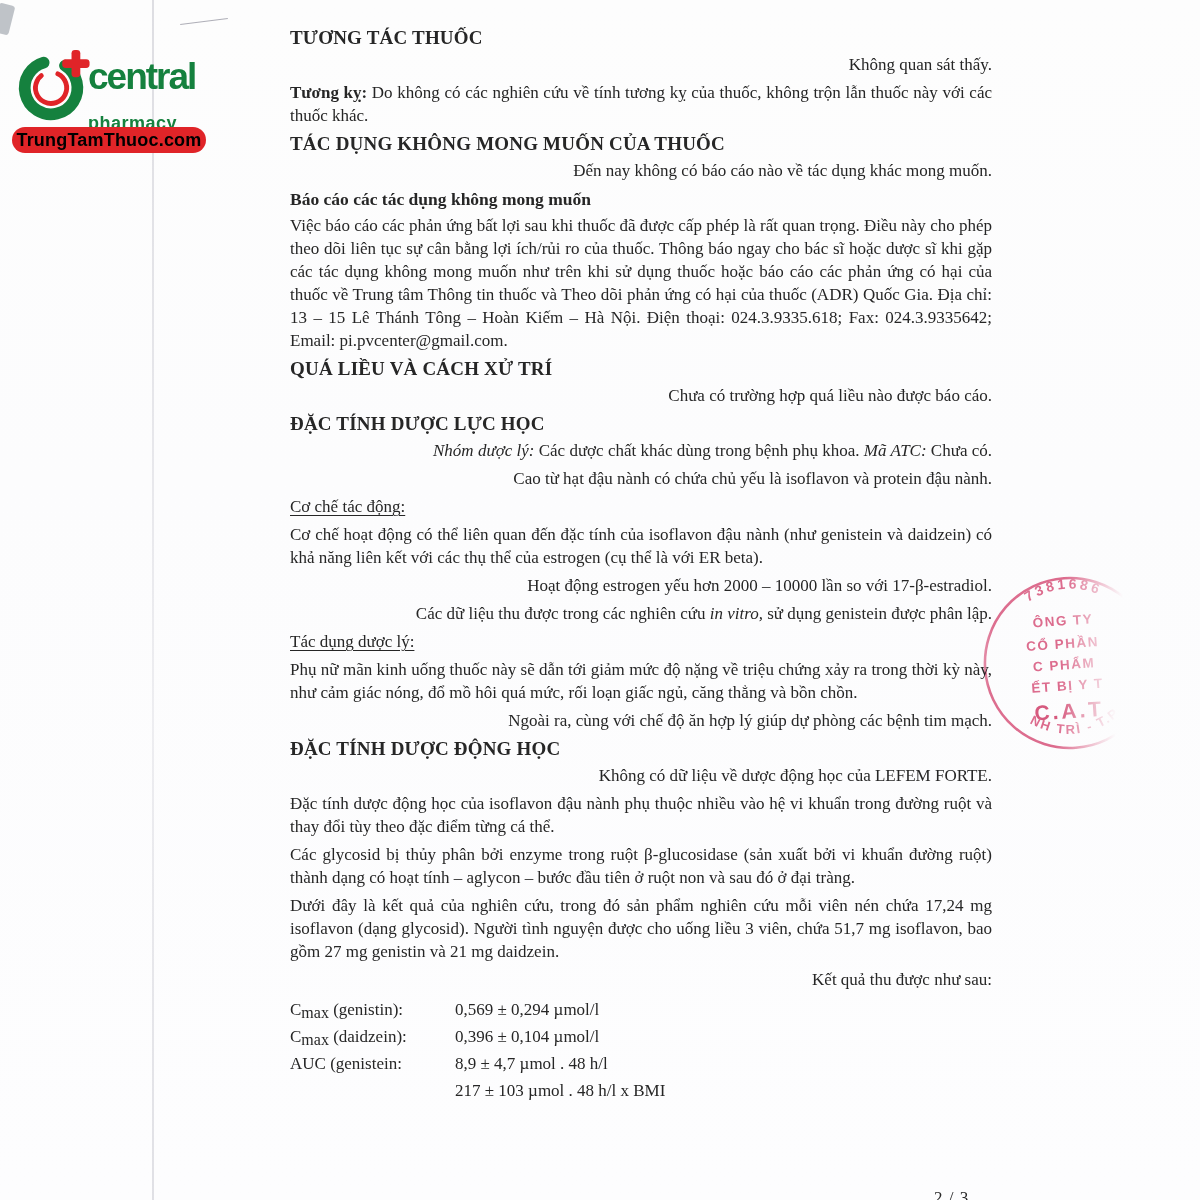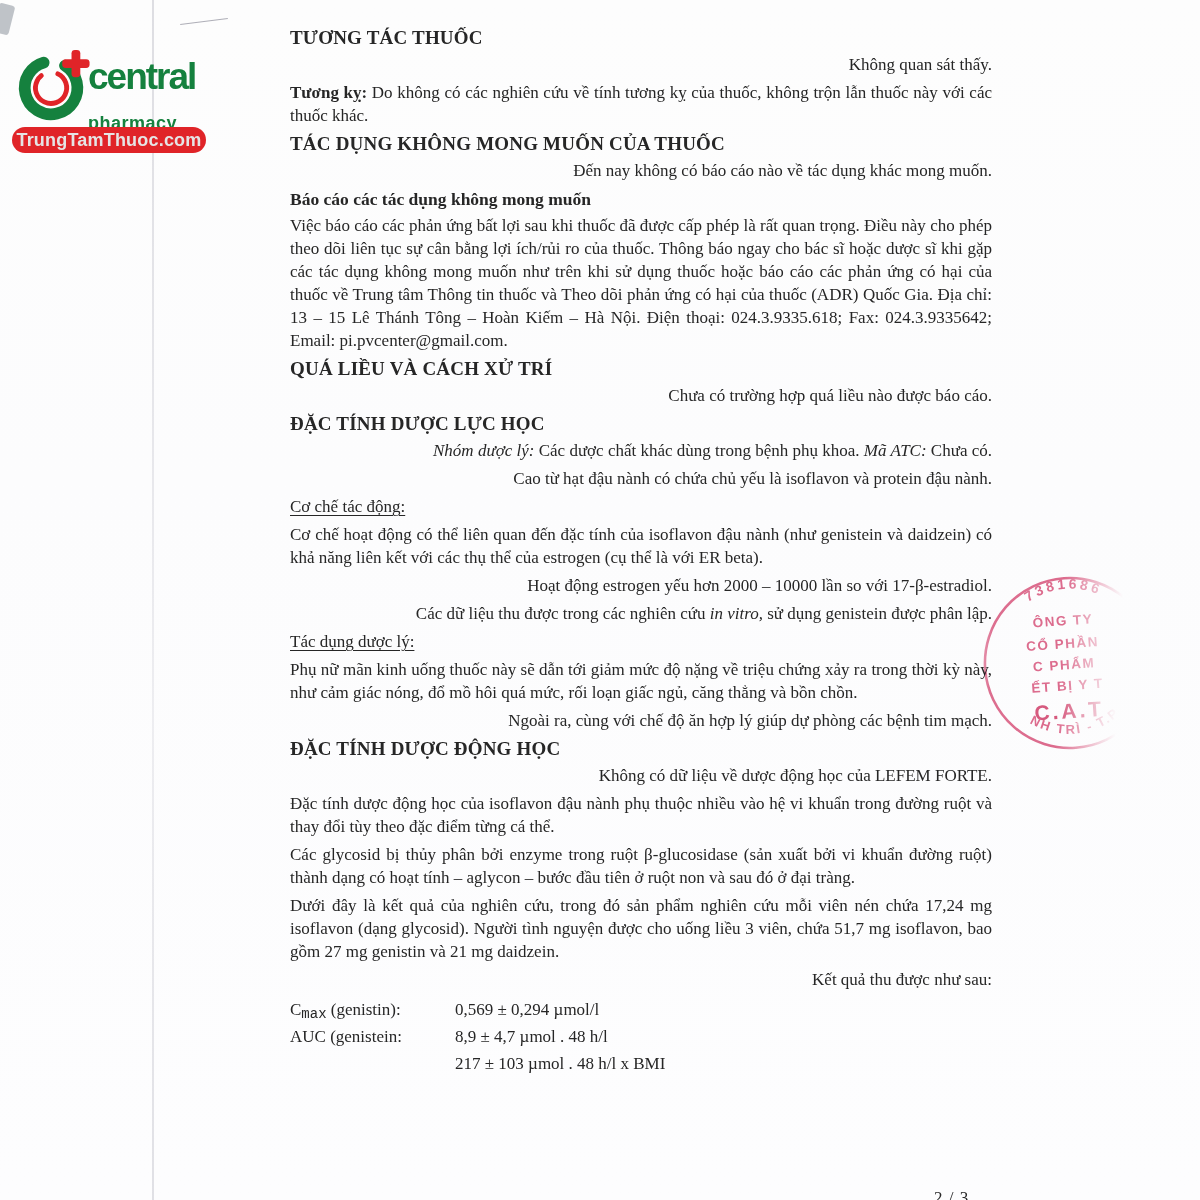--- a/index.html
+++ b/index.html
@@ -16,37 +16,37 @@
 
   
   .logo{position:absolute;left:12px;top:41px;width:206px;height:112px;}
   .logo-icon{position:absolute;left:2px;top:4px;}
   .logo-words{position:absolute;left:76px;top:18px;}
   .logo-brand{font-family:"Liberation Sans",sans-serif;font-weight:bold;font-size:37px;
               letter-spacing:-2px;color:#15813e;line-height:36px;}
   .logo-sub{font-family:"Liberation Sans",sans-serif;font-weight:bold;font-size:18px;
             letter-spacing:.5px;color:#15813e;line-height:20px;margin-top:18px;}
   .logo-badge{position:absolute;left:0;top:86px;width:194px;height:26px;background:#e02428;
-              border-radius:14px;color:#e5e5e5;font-family:"Liberation Sans",sans-serif;font-weight:bold;
+              border-radius:14px;color:#000000;font-family:"Liberation Sans",sans-serif;font-weight:bold;
               font-size:18px;line-height:26px;text-align:center;letter-spacing:.2px;}
 
   
   .doc{position:absolute;left:290px;top:22px;width:702px;font-size:17px;line-height:23px;}
   .blk{margin:0 0 5px 0;}
   .h{font-weight:bold;font-size:19px;line-height:24px;margin:4px 0 3px;letter-spacing:.2px;}
   .hs{font-weight:bold;font-size:17.5px;line-height:24px;margin:2px 0 3px;}
   .ul-line{margin:2px 0 5px;}
   .ul-line span{text-decoration:underline;text-underline-offset:3px;}
   .p{text-align:right;}
   .p.j{text-align:justify;}
   .b{font-weight:bold;}
   .i{font-style:italic;}
   .res{display:flex;line-height:27px;margin:0;}
   .res .lab{width:165px;flex:0 0 165px;}
-  .res sub{font-size:14px;vertical-align:-3px;line-height:0;font-family:Liberation Mono, monospace;}
+  .res sub{font-size:16px;vertical-align:-3px;line-height:0;}
 
   
   .stamp{position:absolute;left:962px;top:568px;transform:rotate(-4deg);opacity:.9;
          mix-blend-mode:multiply;
          -webkit-mask-image:linear-gradient(97deg,rgba(0,0,0,0) 2%,rgba(0,0,0,.92) 17%,rgba(0,0,0,.95) 46%,rgba(0,0,0,0) 71%);
          mask-image:linear-gradient(97deg,rgba(0,0,0,0) 2%,rgba(0,0,0,.92) 17%,rgba(0,0,0,.95) 46%,rgba(0,0,0,0) 71%);}
   .stamp text{font-family:"Liberation Sans",sans-serif;}
 
   .page-number{position:absolute;left:934px;top:1188px;font-size:17px;letter-spacing:1px;color:#2a2a2a;}
 </style>
@@ -98,20 +98,24 @@
       <div class="blk p"><span>Không có dữ liệu về dược động học của LEFEM FORTE.</span></div>
       <div class="blk p j"><span>Đặc tính dược động học của isoflavon đậu nành phụ thuộc nhiều vào hệ vi khuẩn trong đường ruột và thay đổi tùy theo đặc điểm từng cá thể.</span></div>
       <div class="blk p j"><span>Các glycosid bị thủy phân bởi enzyme trong ruột β-glucosidase (sản xuất bởi vi khuẩn đường ruột) thành dạng có hoạt tính – aglycon – bước đầu tiên ở ruột non và sau đó ở đại tràng.</span></div>
       <div class="blk p j"><span>Dưới đây là kết quả của nghiên cứu, trong đó sản phẩm nghiên cứu mỗi viên nén chứa 17,24 mg isoflavon (dạng glycosid). Người tình nguyện được cho uống liều 3 viên, chứa 51,7 mg isoflavon, bao gồm 27 mg genistin và 21 mg daidzein.</span></div>
       <div class="blk p"><span>Kết quả thu được như sau:</span></div>
       <div class="blk res">
         <span class="lab">C<sub>max</sub> (genistin):</span>
         <span class="val">0,569 ± 0,294 µmol/l</span>
       </div>
       <div class="blk res">
+        <span class="lab">C<sub>max</sub> (daidzein):</span>
+        <span class="val">0,396 ± 0,104 µmol/l</span>
+      </div>
+      <div class="blk res">
         <span class="lab">AUC (genistein:</span>
         <span class="val">8,9 ± 4,7 µmol . 48 h/l</span>
       </div>
       <div class="blk res">
         <span class="lab"></span>
         <span class="val">217 ± 103 µmol . 48 h/l x BMI</span>
       </div>
     </div>
 
   <svg class="stamp" width="215" height="192" viewBox="0 0 215 192">

